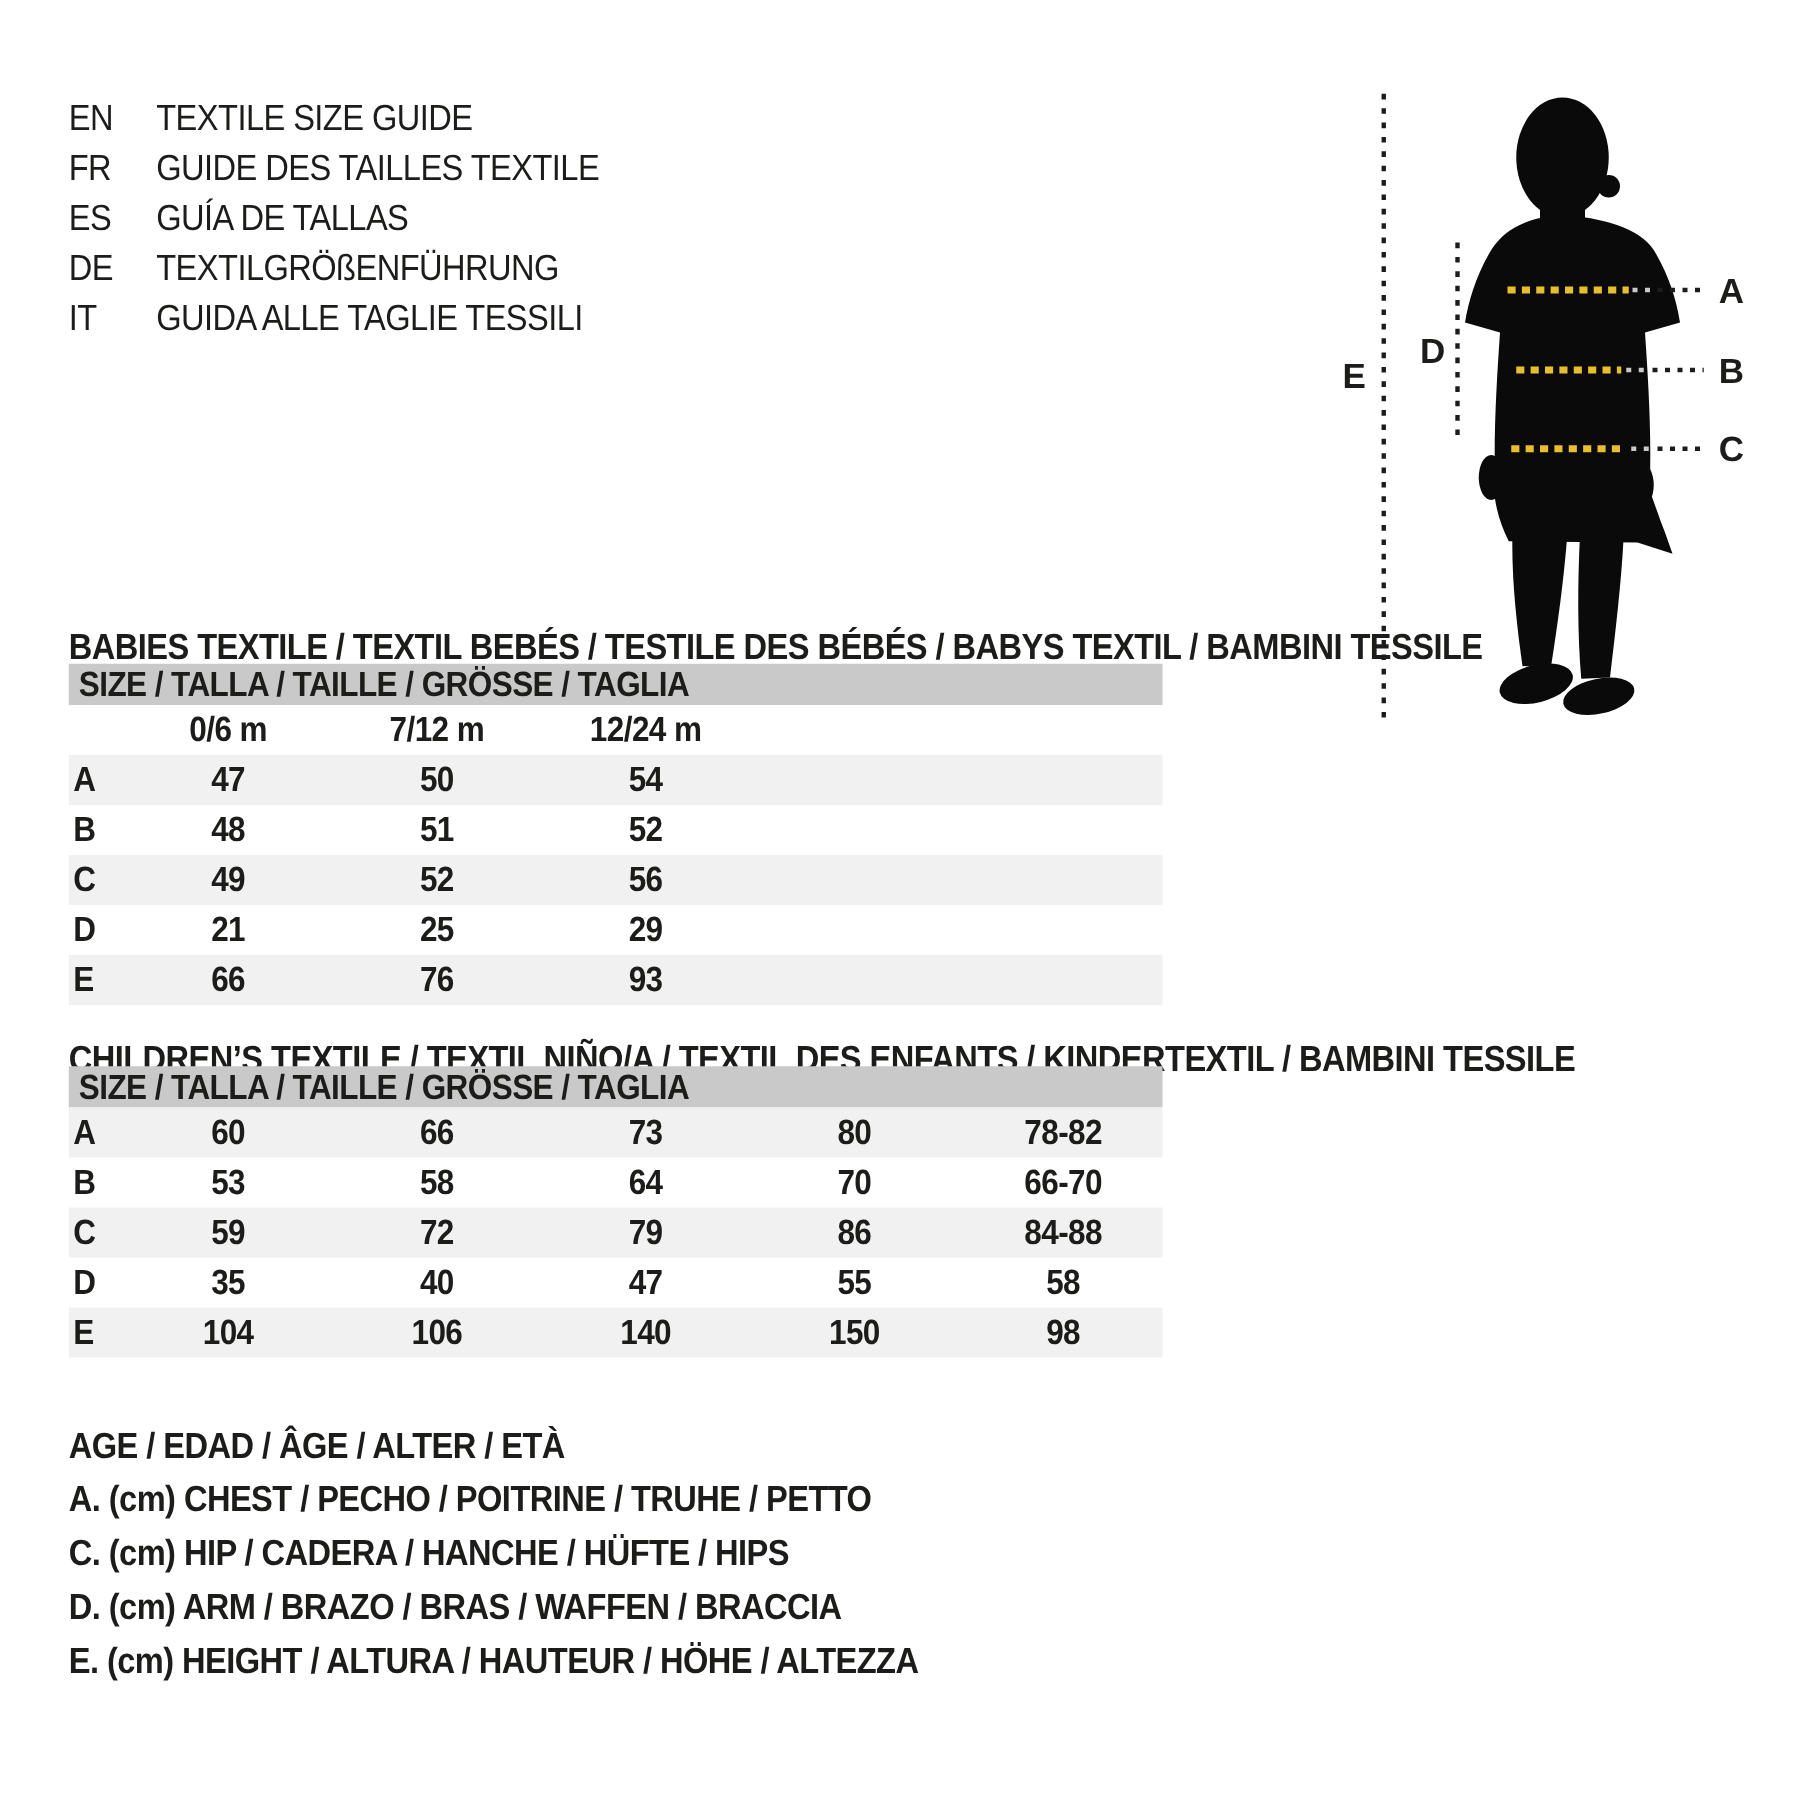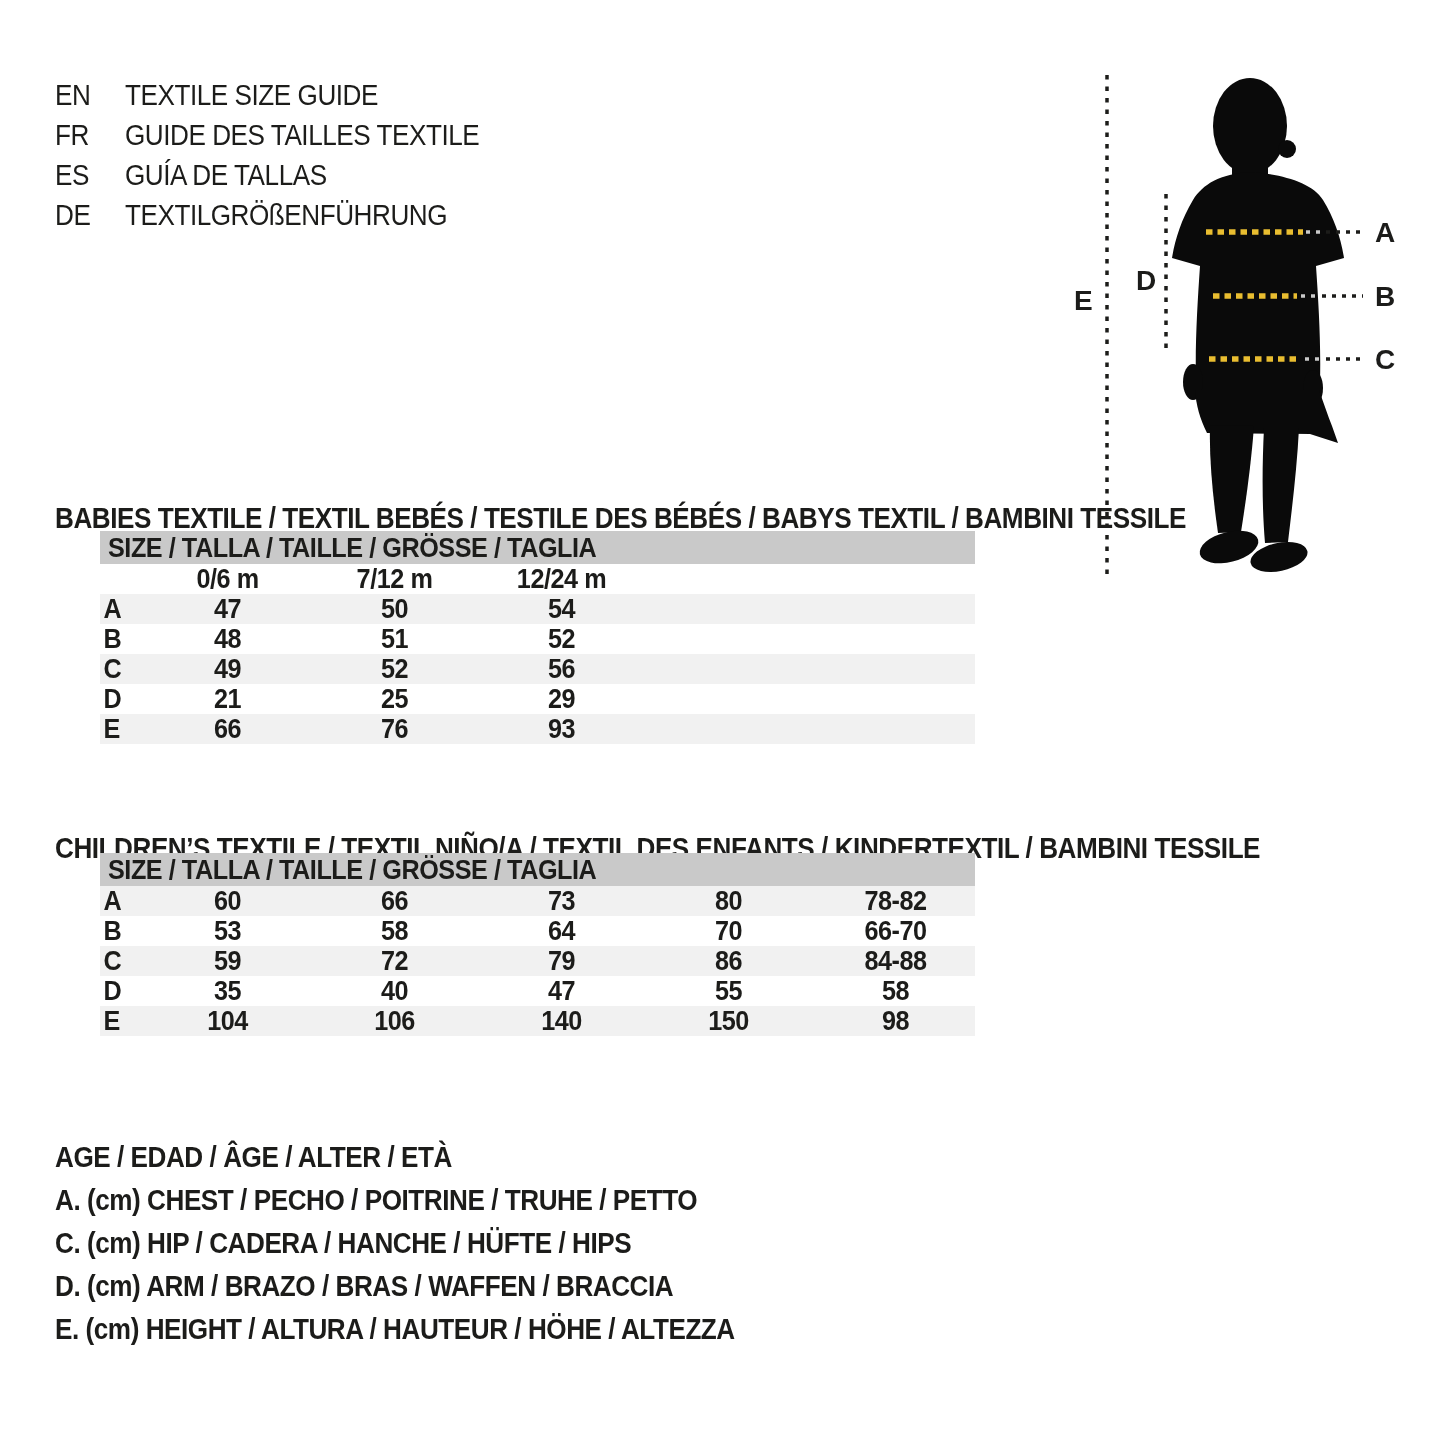--- a/index.html
+++ b/index.html
@@ -17,27 +17,27 @@
 
   
   .lang-block { position: absolute; left: 55px; top: 75px; }
   .lang-row { display: flex; height: 40px; align-items: center; font-size: 29px; font-weight: normal; }
   .lang-code { width: 70px; flex: 0 0 70px; }
 
   
   .section-title { position: absolute; left: 55px; font-size: 29px; font-weight: bold; line-height: 32px; margin-top: 28px; }
 
   
-  .size-table { position: absolute; left: 55px; width: 875px; margin-left: 45px; }
+  .size-table { position: absolute; left: 55px; width: 875px; }
   .size-bar {
     height: 33px; width: 875px; box-sizing: border-box;
     background: #c9c9c9; display: flex; align-items: center;
     padding-left: 8px; font-size: 28px; font-weight: bold;
   }
-  .trow { display: flex; height: 30px; align-items: center; width: 875px; font-size: 28px; font-weight: bold; }
+  .trow { display: flex; height: 40px; align-items: center; width: 875px; font-size: 28px; font-weight: bold; }
   .trow.stripe { background: #f1f1f1; }
   .trow .lbl  { flex: 0 0 40px; padding-left: 4px; transform: scaleX(0.9); transform-origin: 0 50%; letter-spacing: -0.5px; }
   .trow .cell { flex: 0 0 167px; text-align: center; transform: scaleX(0.9); letter-spacing: -0.5px; }
 
   
   .legend-block { position: absolute; left: 55px; top: 1136px; }
   .legend-line { height: 43px; display: flex; align-items: center; font-size: 29px; font-weight: bold; }
 
   
   .diagram { position: absolute; left: 1060px; top: 60px; width: 385px; height: 540px; }
@@ -57,20 +57,24 @@
       <span class="lang-code"><span class="cx">FR</span></span>
       <span class="cx">GUIDE DES TAILLES TEXTILE</span>
     </div>
     <div class="lang-row">
       <span class="lang-code"><span class="cx">ES</span></span>
       <span class="cx">GUÍA DE TALLAS</span>
     </div>
     <div class="lang-row">
       <span class="lang-code"><span class="cx">DE</span></span>
       <span class="cx">TEXTILGRÖßENFÜHRUNG</span>
+    </div>
+    <div class="lang-row">
+      <span class="lang-code"><span class="cx">IT</span></span>
+      <span class="cx">GUIDA ALLE TAGLIE TESSILI</span>
     </div>
   </div>
 
   <svg class="diagram" viewBox="0 0 385 540">
 
     <line x1="47" y1="15" x2="47" y2="515" stroke="#1c1c1a" stroke-width="3.5" stroke-dasharray="4.5 7"></line>
 
     <line x1="106" y1="134" x2="106" y2="293" stroke="#1c1c1a" stroke-width="3.5" stroke-dasharray="4.5 7"></line>
 
     <g fill="#0a0a0a">

